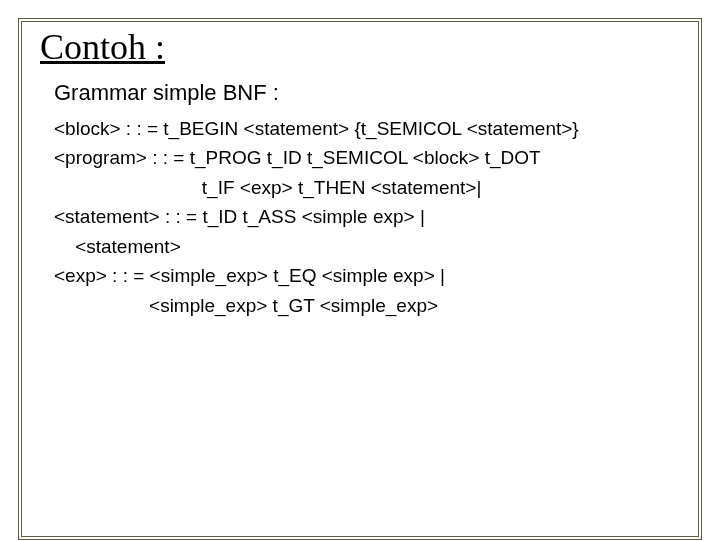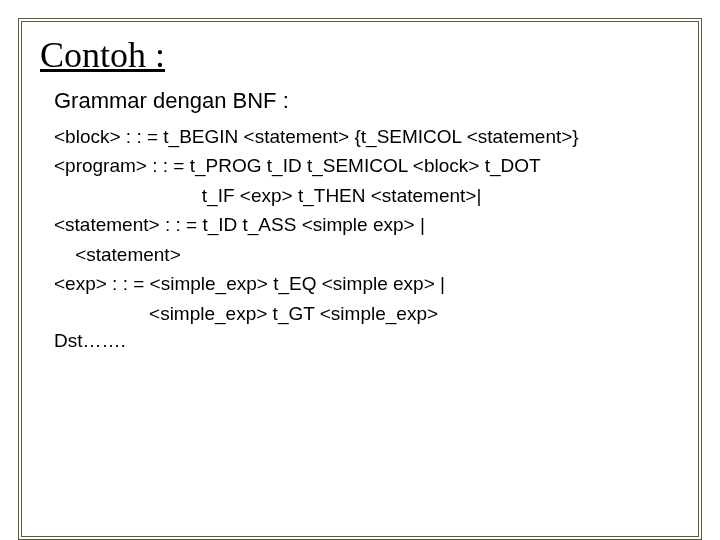--- a/index.html
+++ b/index.html
@@ -8,21 +8,21 @@
       height: 540px;
       background: #ffffff;
       font-family: "Times New Roman", Times, serif;
       color: #000;
       padding: 18px 18px 0 18px;
     }
     .slide {
       width: 100%;
       height: 100%;
       border: 4px double #5a5a3e;
-      padding: 12px 18px 0 18px;
+      padding: 4px 18px 0 18px;
     }
     .title {
       font-size: 36px;
       font-weight: normal;
       text-decoration: underline;
       margin-bottom: 12px;
       color: #000;
     }
     .subtitle {
       font-family: Verdana, Tahoma, Geneva, sans-serif;
@@ -45,24 +45,23 @@
       font-size: 19px;
       margin-left: 14px;
       margin-top: 2px;
     }
   </style>
 </head>
 <body>
 
 <div class="slide">
   <h1 class="title">Contoh :</h1>
-  <h2 class="subtitle">Grammar dengan BNF :</h2>
+  <h2 class="subtitle">Grammar simple BNF :</h2>
   <div class="bnf">
     <div class="bnf-line">&lt;block&gt; : : = t_BEGIN &lt;statement&gt; {t_SEMICOL &lt;statement&gt;}</div>
     <div class="bnf-line">&lt;program&gt; : : = t_PROG t_ID t_SEMICOL &lt;block&gt; t_DOT</div>
     <div class="bnf-line">                            t_IF &lt;exp&gt; t_THEN &lt;statement&gt;|</div>
     <div class="bnf-line">&lt;statement&gt; : : = t_ID t_ASS &lt;simple exp&gt; |</div>
     <div class="bnf-line">    &lt;statement&gt;</div>
     <div class="bnf-line">&lt;exp&gt; : : = &lt;simple_exp&gt; t_EQ &lt;simple exp&gt; |</div>
     <div class="bnf-line">                  &lt;simple_exp&gt; t_GT &lt;simple_exp&gt;</div>
   </div>
-  <div class="footer">Dst…….</div>
 </div>
 
 </body></html>

